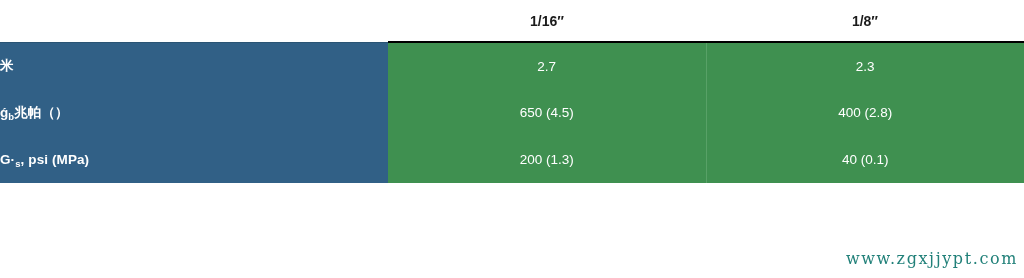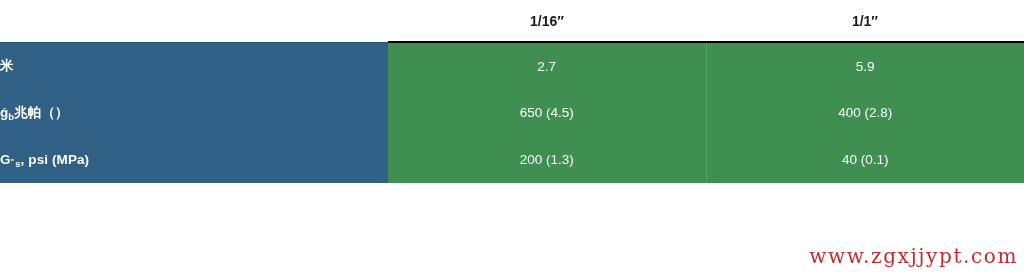--- a/index.html
+++ b/index.html
@@ -86,45 +86,45 @@
     top: 3px;
     font-weight: bold;
   }
 
   
   .watermark {
     position: absolute;
     right: 6px;
     bottom: 10px;
     font-family: "DejaVu Serif", "Liberation Serif", serif;
-    font-size: 20px;
+    font-size: 16px;
     letter-spacing: 1.6px;
-    color: #b91c1c;
+    color: #0f766e;
     opacity: 0.92;
     white-space: nowrap;
     pointer-events: none;
   }
 </style>
 </head>
 <body>
 
 <table class="spec-table">
   <thead>
     <tr>
       <th class="col-label"></th>
       <th class="col-v1">1/16″</th>
-      <th class="col-v2">1/1″</th>
+      <th class="col-v2">1/8″</th>
     </tr>
   </thead>
   <tbody>
 
     <tr>
       <td class="label-cell"><span>米</span><span class="sub"></span><span></span></td>
       <td class="value-cell v1">2.7</td>
-      <td class="value-cell v2">5.9</td>
+      <td class="value-cell v2">2.3</td>
     </tr>
 
 
     <tr>
       <td class="label-cell"><span>ǵ</span><span class="sub">b</span><span>兆帕（）</span></td>
       <td class="value-cell v1">650 (4.5)</td>
       <td class="value-cell v2">400 (2.8)</td>
     </tr>
 
 

